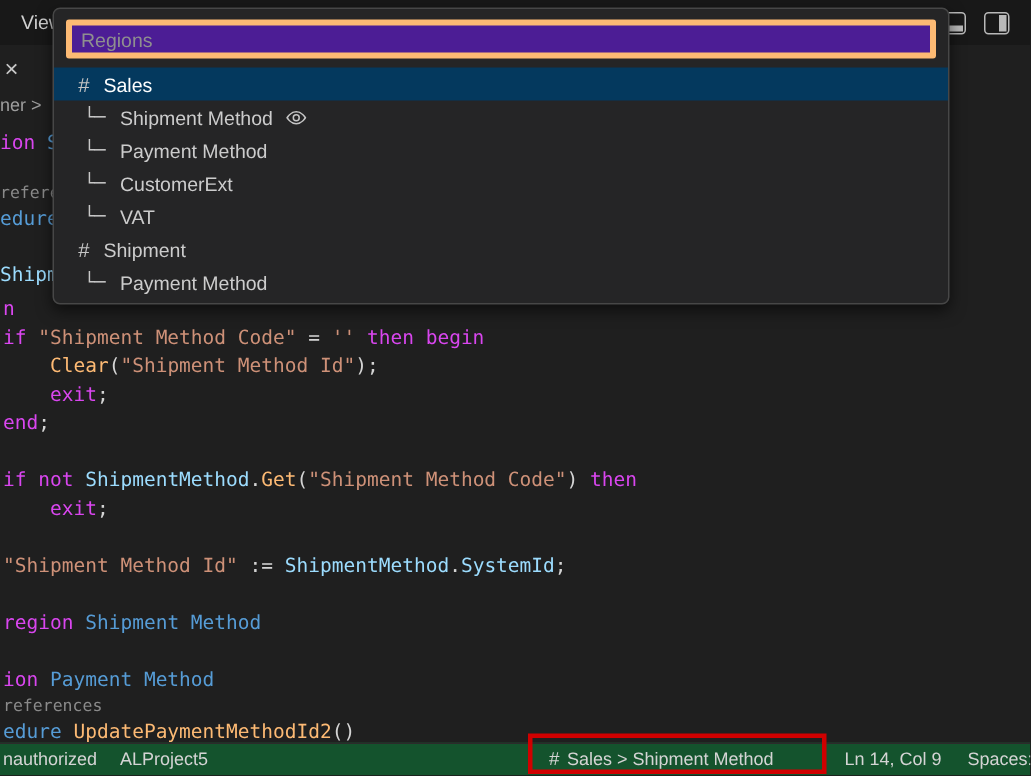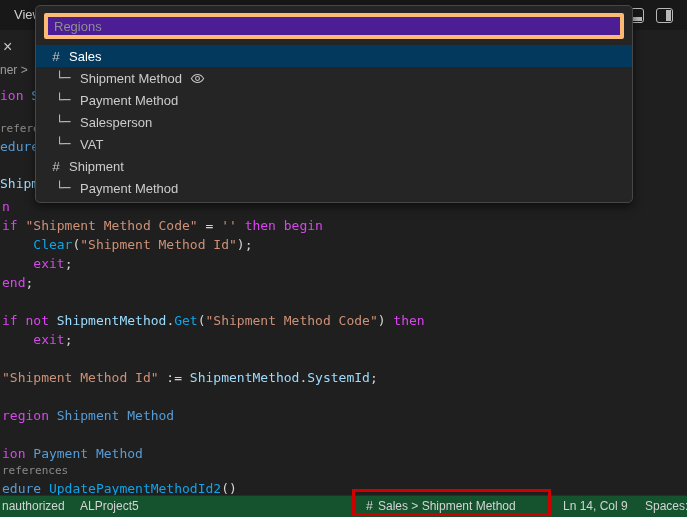--- a/index.html
+++ b/index.html
@@ -23,21 +23,21 @@
   .f-region-s{left:0;top:88px}
   .f-refs{left:0;top:122px;font-size:11px;color:#8a8a8a}
   .f-proc{left:0;top:139px}
   .f-shipm{left:0;top:176px}
 
   
   .code-area{position:absolute;left:2px;top:197px;font-family:"DejaVu Sans Mono",monospace;
     font-size:13px;line-height:19px;white-space:pre;z-index:1}
   .cl{height:19px}
   .cl.lens-line{height:16px;font-size:11px;line-height:15px}
-  .kw{color:#d946ef}.decl{color:#569CD6}.str{color:#CE9178}.fn{color:#0ea5e9}
+  .kw{color:#d946ef}.decl{color:#569CD6}.str{color:#CE9178}.fn{color:#fdba74}
   .var{color:#9CDCFE}.pl{color:#D4D4D4}.lens{color:#8a8a8a}
 
   
   .qp{position:absolute;left:35px;top:5px;width:598px;background:#252526;border:1px solid #474747;
     border-radius:5px;box-shadow:0 4px 10px rgba(0,0,0,.55);padding-bottom:3px;z-index:10}
   .qp-input{margin:7px 8px 6px 8px;height:26px;background:#4c1d95;border:4px solid #fdba74;
     border-radius:2px;display:flex;align-items:center;padding:0 6px}
   .ph{color:#8f8f8f;font-size:13px}
   .qp-list{font-size:13px}
   .row{height:22px;display:flex;align-items:center;padding-left:10px;color:#cccccc;cursor:default}
@@ -107,21 +107,21 @@
         </span>
       </div>
 
       <div class="row child">
         <span class="tree">└─</span>
         <span class="lbl">Payment Method</span>
       </div>
 
       <div class="row child">
         <span class="tree">└─</span>
-        <span class="lbl">Salesperson</span>
+        <span class="lbl">CustomerExt</span>
       </div>
 
       <div class="row child">
         <span class="tree">└─</span>
         <span class="lbl">VAT</span>
       </div>
 
       <div class="row">
         <span class="hash">#</span>
         <span class="lbl">Shipment</span>

